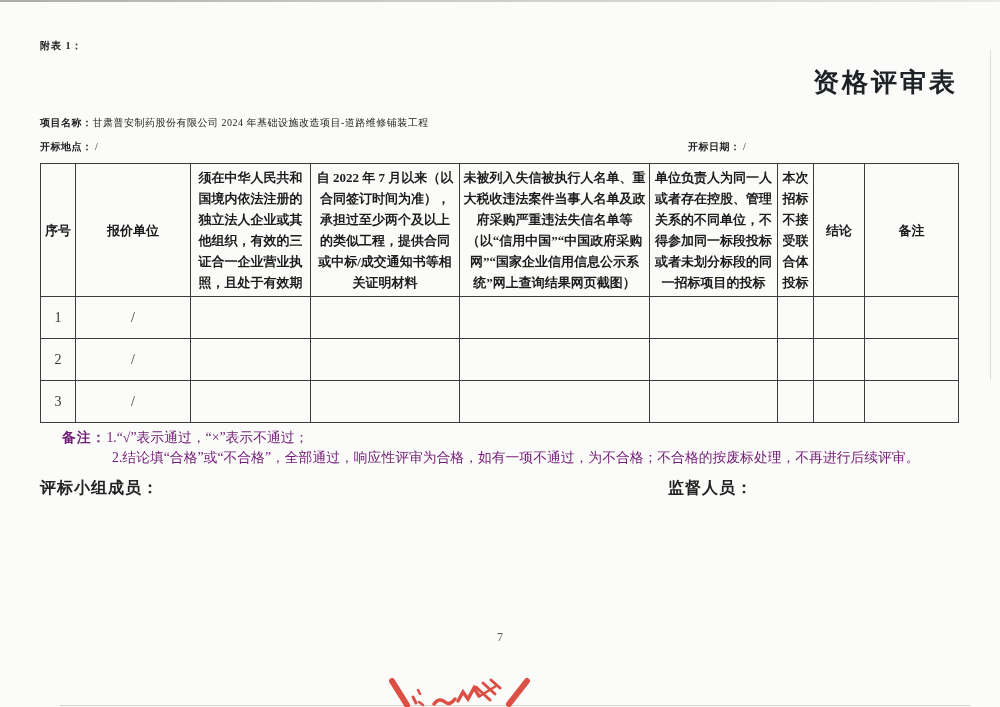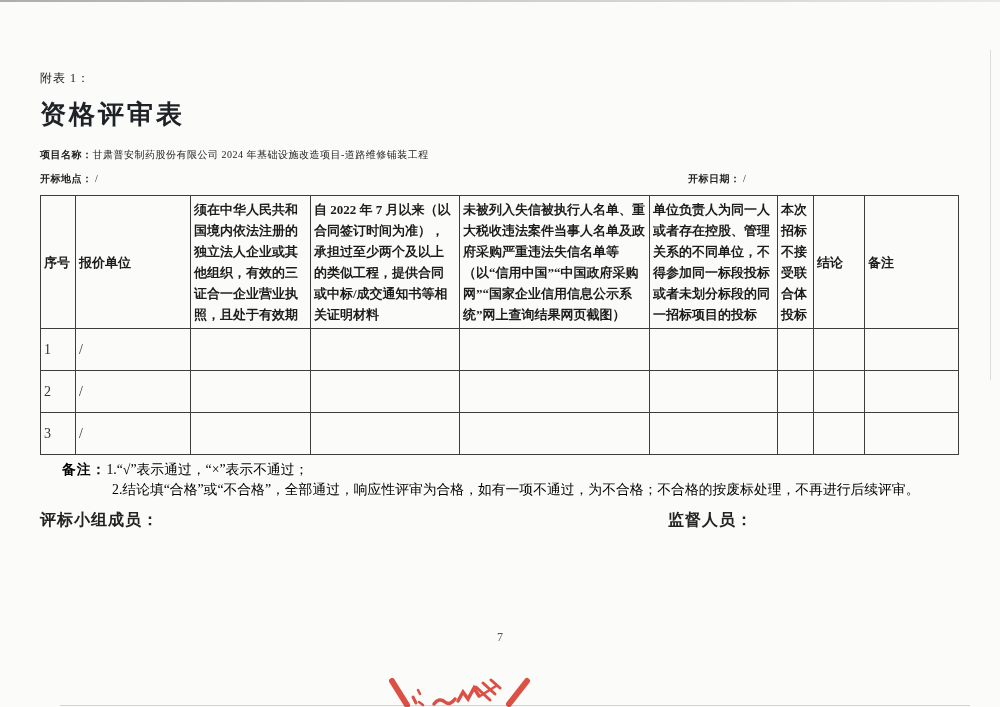--- a/index.html
+++ b/index.html
@@ -11,46 +11,46 @@
     position:relative;
     overflow:hidden;
   }
   .scan-edge-top{position:absolute;top:0;left:0;right:0;height:2px;
     background:linear-gradient(to right,#6d6d6d,#9c9c9c 35%,#c2c2c2 80%,#d9d9d9);opacity:.55;}
   .scan-edge-right{position:absolute;top:50px;right:9px;width:1px;height:330px;background:#dcdcdc;}
   .scan-edge-bottom{position:absolute;bottom:1px;left:60px;right:30px;height:1px;background:#d3d3d3;}
 
   .content{position:absolute;left:40px;top:0;width:918px;}
 
-  .attachment{margin-top:68px;font-size:12px;font-weight:normal;line-height:20px;letter-spacing:1px;}
-  .doc-title{margin-top:12px;text-align:left;font-size:26px;font-weight:600;
+  .attachment{margin-top:36px;font-size:10px;font-weight:bold;line-height:20px;letter-spacing:1px;}
+  .doc-title{margin-top:12px;text-align:right;font-size:26px;font-weight:600;
     font-family:"Liberation Sans","DejaVu Sans",sans-serif;letter-spacing:3px;line-height:28px;color:#1e2226;}
   .meta-line{margin-top:17px;font-size:10px;line-height:20px;position:relative;white-space:nowrap;}
   .meta-line .lbl{font-weight:bold;letter-spacing:0.5px;}
   .meta-line .val{letter-spacing:0.5px;}
   .loc-line{margin-top:4px;}
   .date-group{position:absolute;left:648px;top:0;text-align:center;}
 
   table.review{margin-top:6px;border-collapse:collapse;table-layout:fixed;width:918px;}
   table.review th,table.review td{
     border:1.6px solid #3d3d3d;
     padding:2px 3px;
     vertical-align:middle;
-    text-align:left;
+    text-align:center;
     overflow:hidden;
   }
   table.review th{
     font-size:13px;font-weight:bold;line-height:21px;
     height:128px;letter-spacing:0;color:#1c1c1c;
   }
   table.review td{height:37px;font-size:14px;color:#333;}
   th.small-head{font-size:13.5px;letter-spacing:1px;}
   th.v-col{padding:2px 1px;line-height:20.5px;word-break:break-all;}
 
-  .notes{margin-top:5px;margin-left:22px;font-size:13.8px;line-height:20px;color:#000000;}
+  .notes{margin-top:5px;margin-left:22px;font-size:13.8px;line-height:20px;color:#701a75;}
   .note-line{white-space:nowrap;}
   .note-line .nlbl{font-weight:bold;letter-spacing:1px;}
   .note-indent{margin-left:50px;}
 
   .footer-line{margin-top:9px;font-size:16px;font-weight:bold;line-height:21px;position:relative;letter-spacing:1px;}
   .supervisor{position:absolute;left:628px;top:0;}
 
   .page-number{position:absolute;top:630px;left:0;width:1000px;text-align:center;
     font-size:12px;color:#555;font-family:"Liberation Serif",serif;}
 

